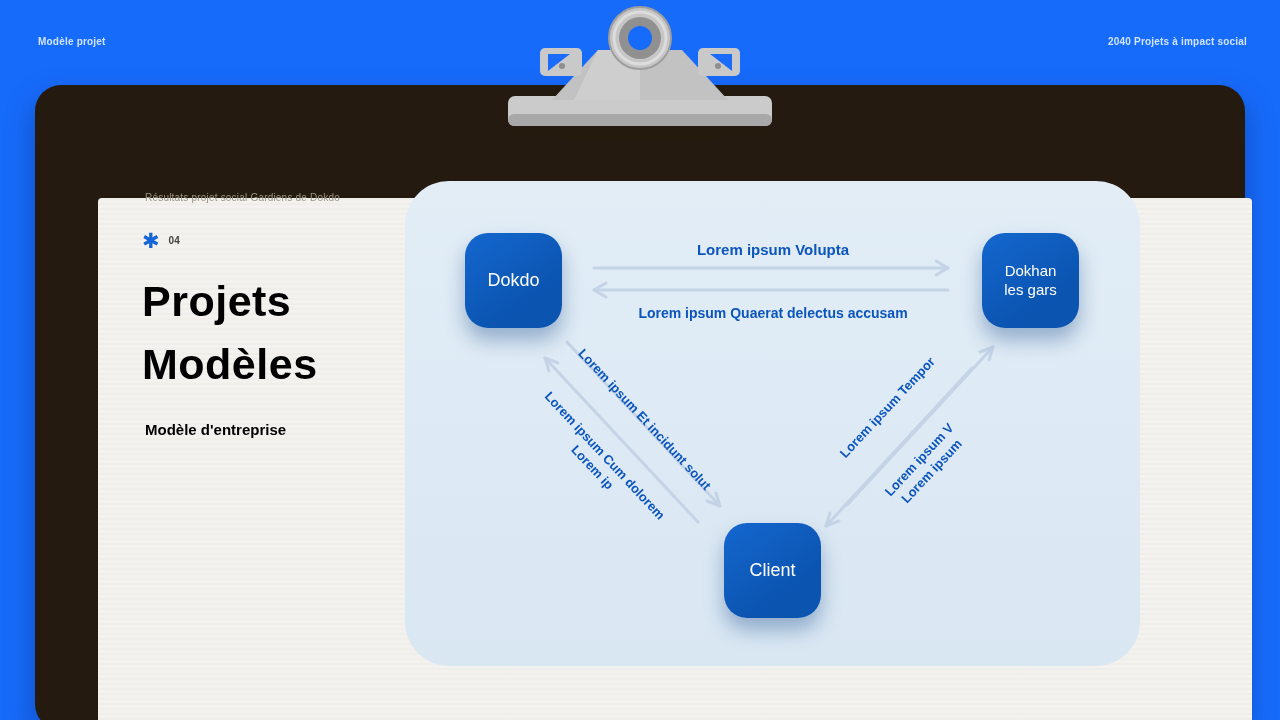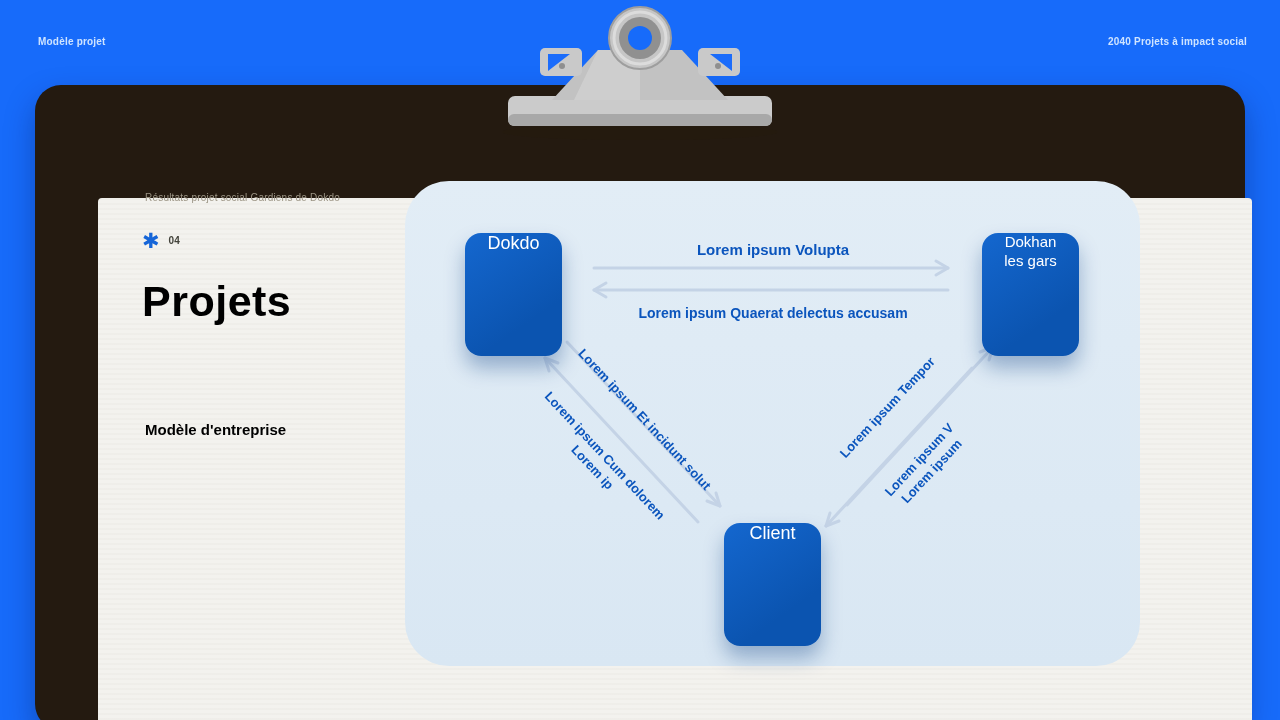--- a/index.html
+++ b/index.html
@@ -39,24 +39,24 @@
   .title{left:142px;top:270px;color:#000000;font-size:43px;font-weight:700;line-height:1.47;letter-spacing:.5px;}
   .subtitle{left:145px;top:421px;color:#000000;font-size:15px;font-weight:600;}
 
   
   .panel{
     left:405px;top:181px;width:735px;height:485px;border-radius:44px;
     background:linear-gradient(180deg,#e2edf6 0%,#d9e7f3 100%);
   }
 
   .node{
-    width:97px;height:123px;border-radius:16px;
+    width:97px;height:95px;border-radius:23px;
     background:linear-gradient(145deg,#1467cf 0%,#0b54b0 70%);
     box-shadow:0 12px 20px rgba(10,60,130,.35);
-    color:#ffffff;display:flex;justify-content:center;
+    color:#ffffff;display:flex;align-items:center;justify-content:center;
     text-align:center;font-weight:500;
   }
   .node-dokdo{left:465px;top:233px;font-size:18px;}
   .node-dokhan{left:982px;top:233px;font-size:15px;line-height:1.25;}
   .node-dokhan .node-label{width:72px;}
   .node-client{left:724px;top:523px;font-size:18px;}
 
   .arrows{left:0;top:0;width:1280px;height:720px;pointer-events:none;}
   .arrows path, .arrows line, .arrows polyline{
     stroke:#c4d3e6;stroke-width:3;fill:none;stroke-linecap:round;stroke-linejoin:round;
@@ -83,20 +83,21 @@
     <div class="abs paper"></div>
   </div>
 
   <div class="abs caption">Résultats projet social Gardiens de Dokdo</div>
   <div class="abs numrow">
     <span class="asterisk">✱</span>
     <span class="slide-num">04</span>
   </div>
   <div class="abs title">
     <div>Projets</div>
+    <div>Modèles</div>
   </div>
   <div class="abs subtitle">Modèle d'entreprise</div>
 
   <div class="abs panel"></div>
 
   <svg class="abs arrows" viewBox="0 0 1280 720">
 
     <line x1="594" y1="268" x2="948" y2="268"></line>
     <polyline points="936,261 948,268 936,275"></polyline>
     <line x1="948" y1="290" x2="594" y2="290"></line>

